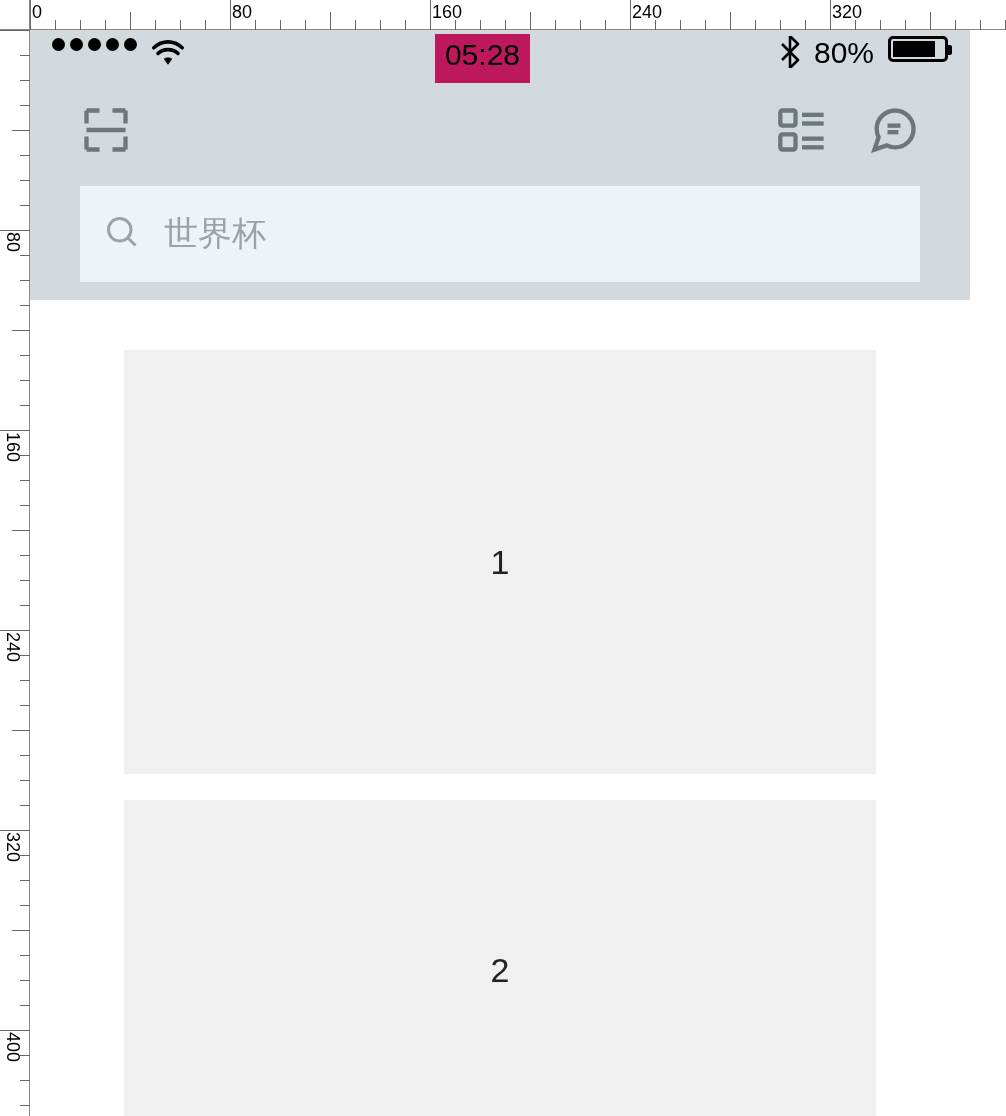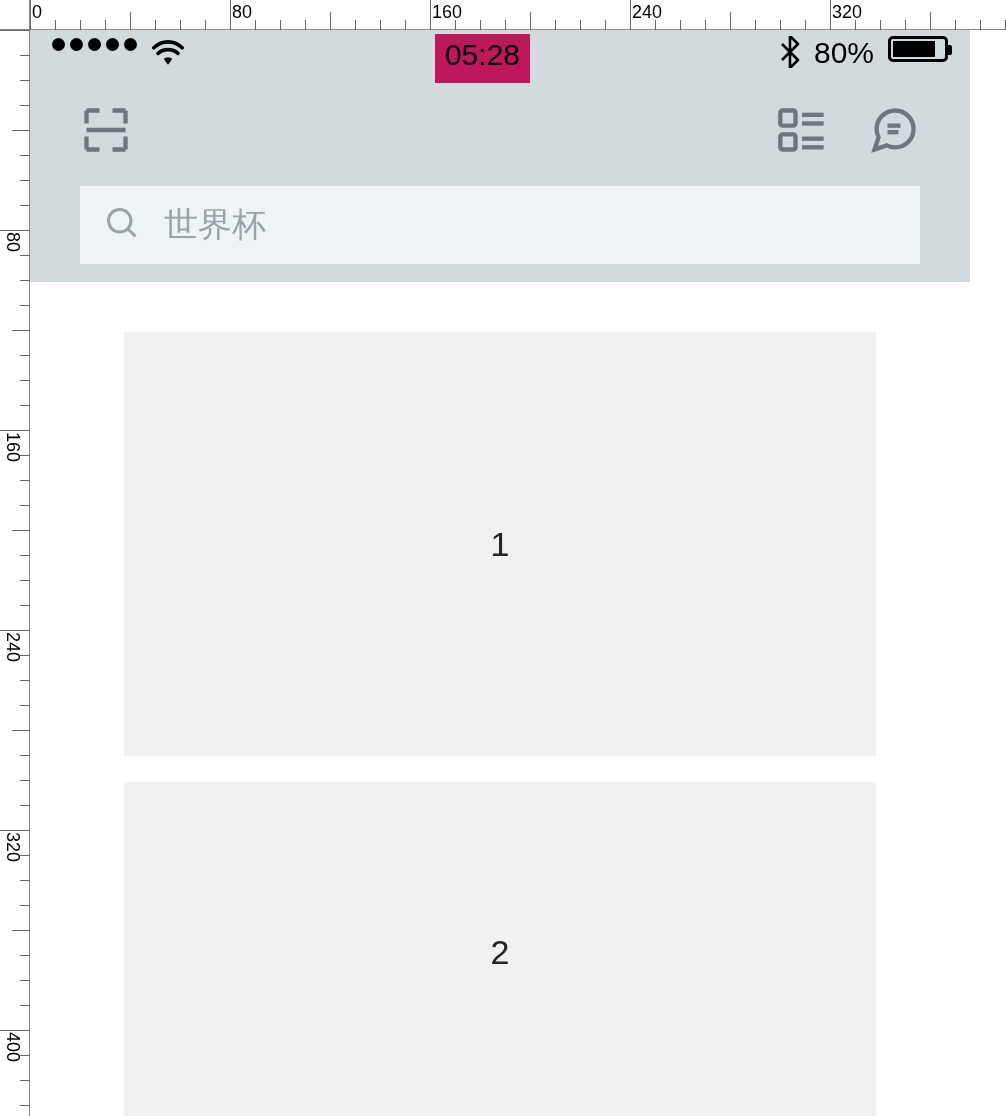--- a/index.html
+++ b/index.html
@@ -130,21 +130,21 @@
     font-size: 46px; font-weight: 400; color:#5e6b70;
     letter-spacing: 2px;
   }
   .title-right { display:flex; align-items:center; gap:40px; }
   .icon-btn { color:#6b777c; display:inline-flex; }
 
   
   .search-wrap {
     margin: 6px 50px 0 50px;
     background:#edf3f6;
-    height: 78px;
+    height: 96px;
     display:flex; align-items:center;
     padding: 0 24px;
     gap: 24px;
   }
   .search-ph {
     font-size: 34px; color:#9aa3a7;
   }
 
   
   .content {

